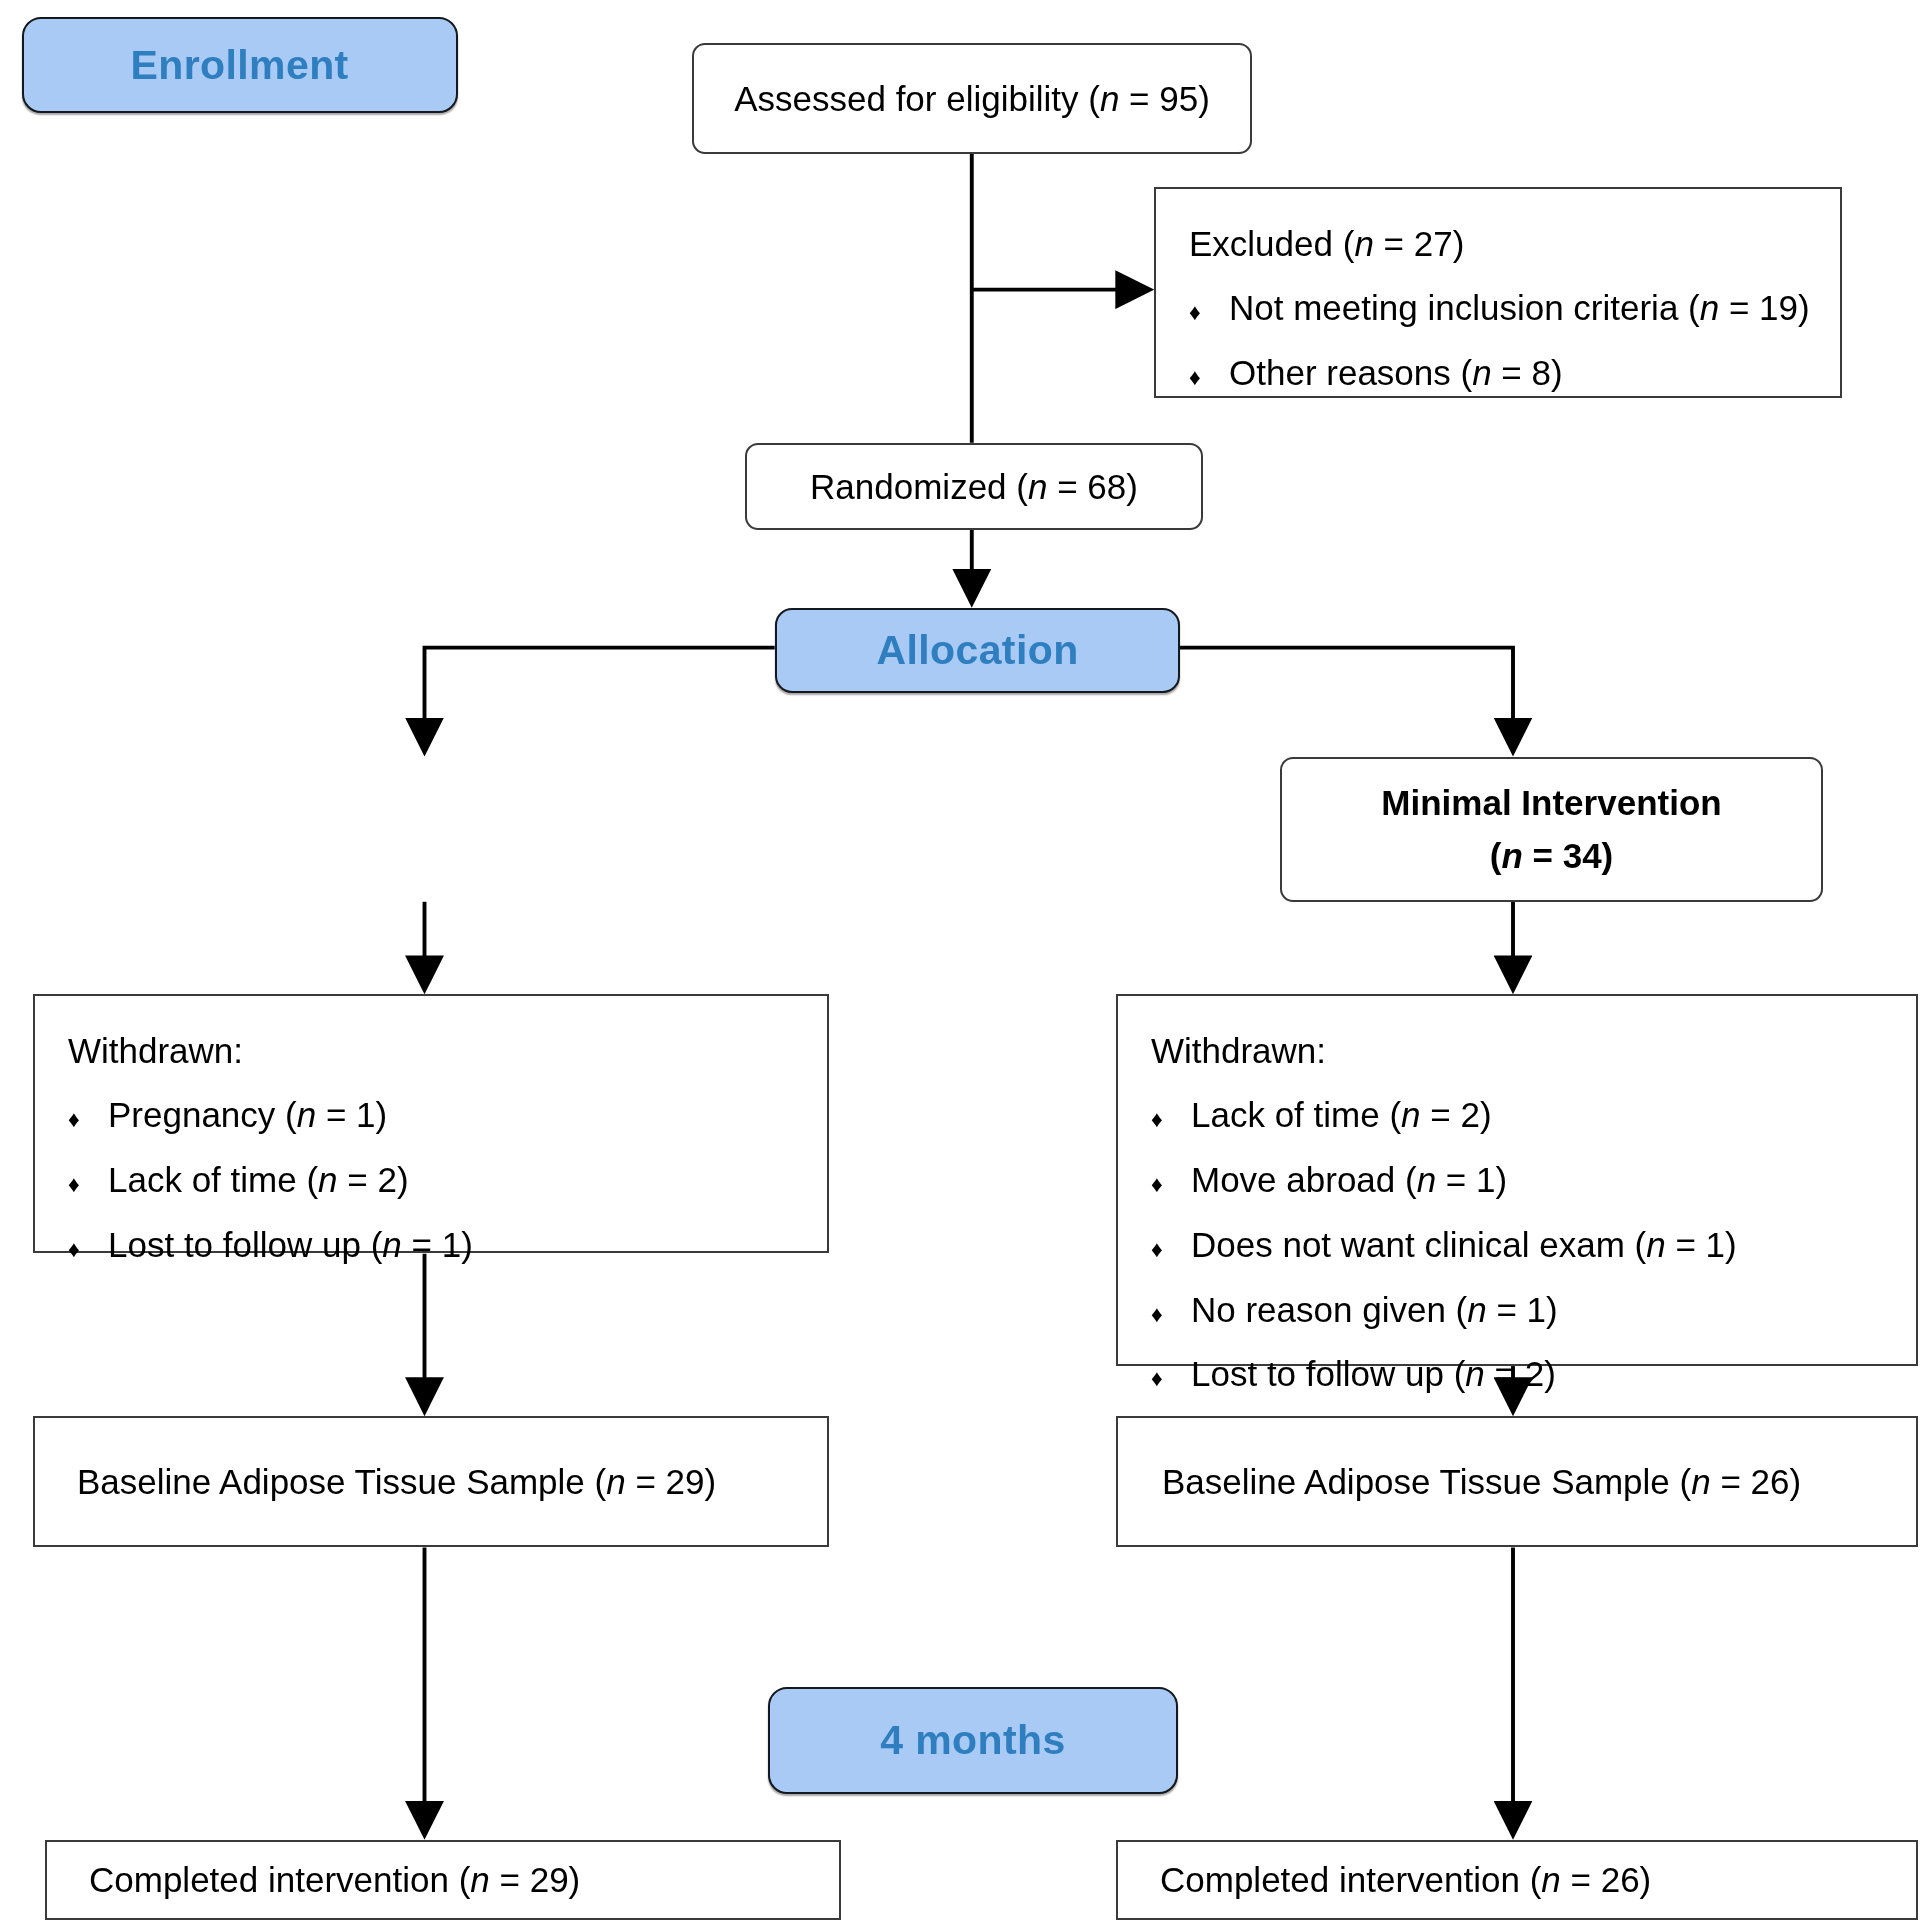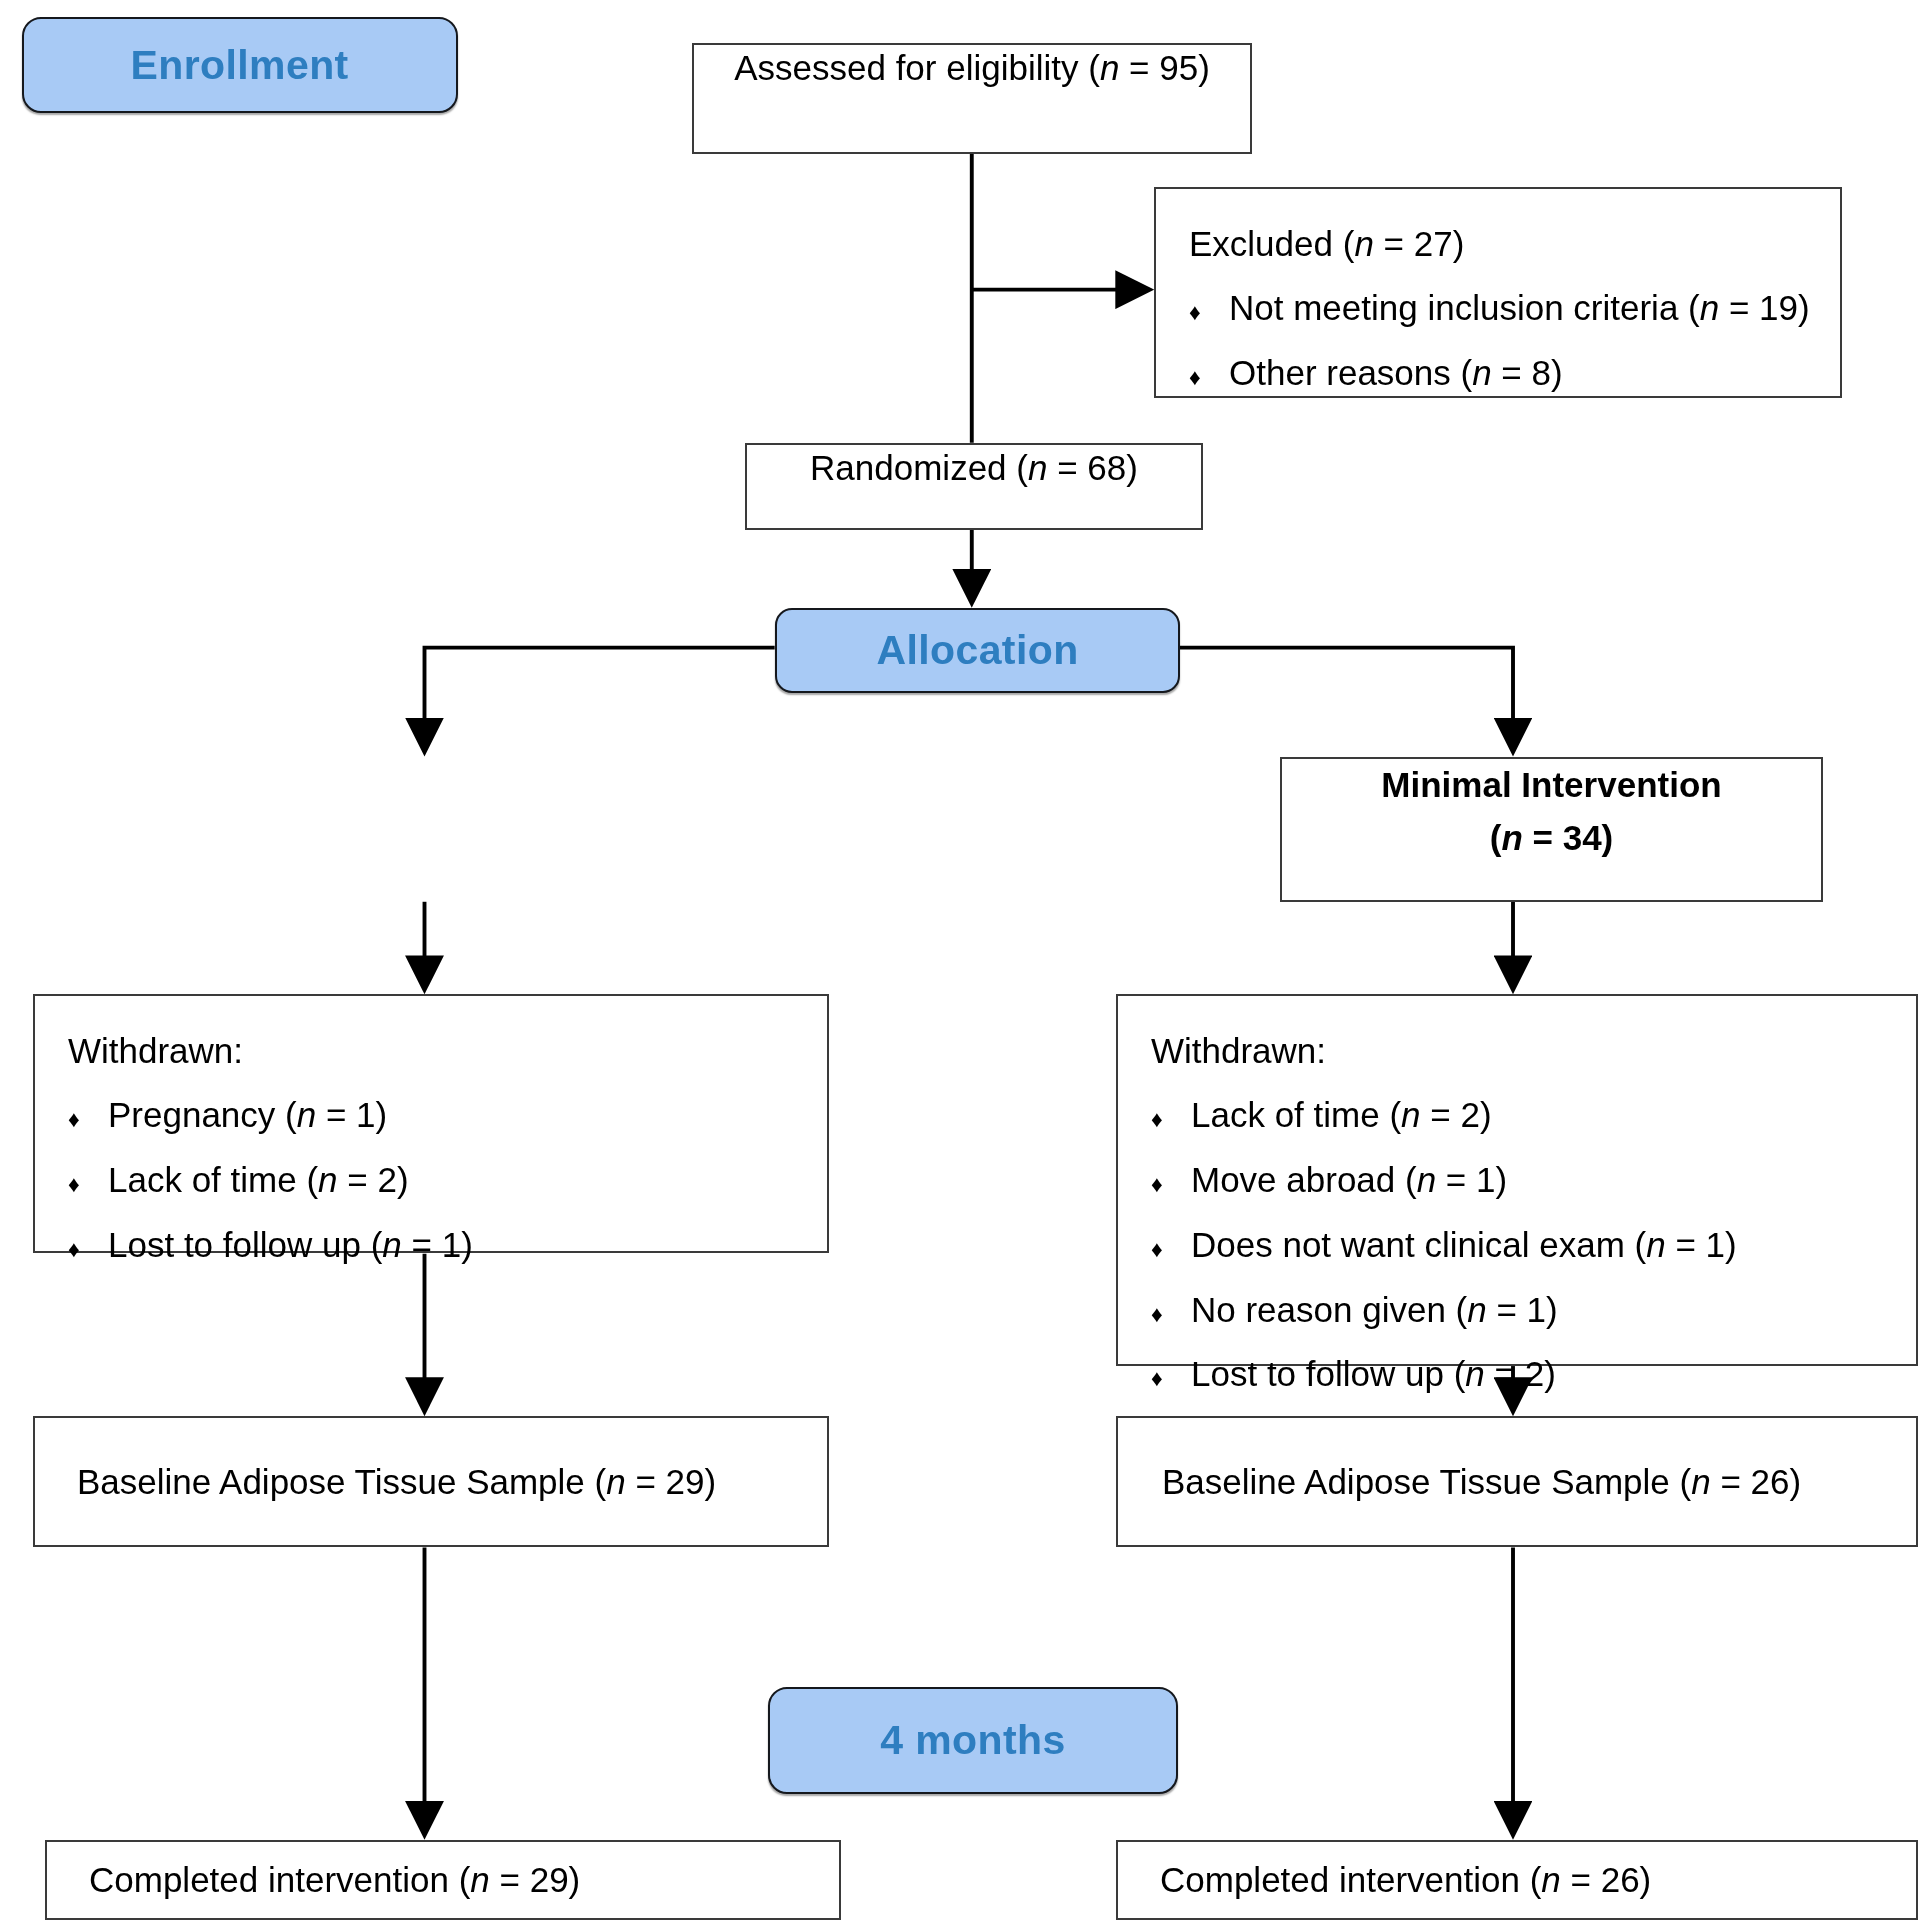--- a/index.html
+++ b/index.html
@@ -17,21 +17,21 @@
   .band{
     position:absolute; display:flex; align-items:center; justify-content:center;
     background:var(--band-fill); border:2.6px solid var(--band-border); border-radius:19px;
     box-shadow:0 2.6px 1.7px -0.9px rgba(0,0,0,0.35);
     color:var(--band-text); font-weight:bold; font-size:41px; letter-spacing:0.4px;
   }
   .box{
     position:absolute; background:var(--box-fill); border:2.6px solid var(--box-border);
     font-size:35px; line-height:1.3; box-sizing:border-box;
   }
-  .box.center{display:flex; align-items:flex-start; justify-content:center; text-align:center;}
+  .box.center{display:flex; align-items:center; justify-content:center; text-align:center;border-radius:13px;}
   .box.leftpad{display:flex; align-items:center; text-align:left; padding-left:42px; padding-right:17.3px;}
   .box.list{padding:22.5px 21px 8.6px 33px; text-align:left;}
   .box .bold{font-weight:bold; font-size:35px; line-height:1.5;}
   .li{display:flex; align-items:baseline; line-height:1.85;}
   .bullet{width:40px; flex:0 0 40px; font-size:23px; text-align:left;}
   .list-title{line-height:1.85;}
   i{font-style:italic;}
 </style>
 </head>
 <body>

